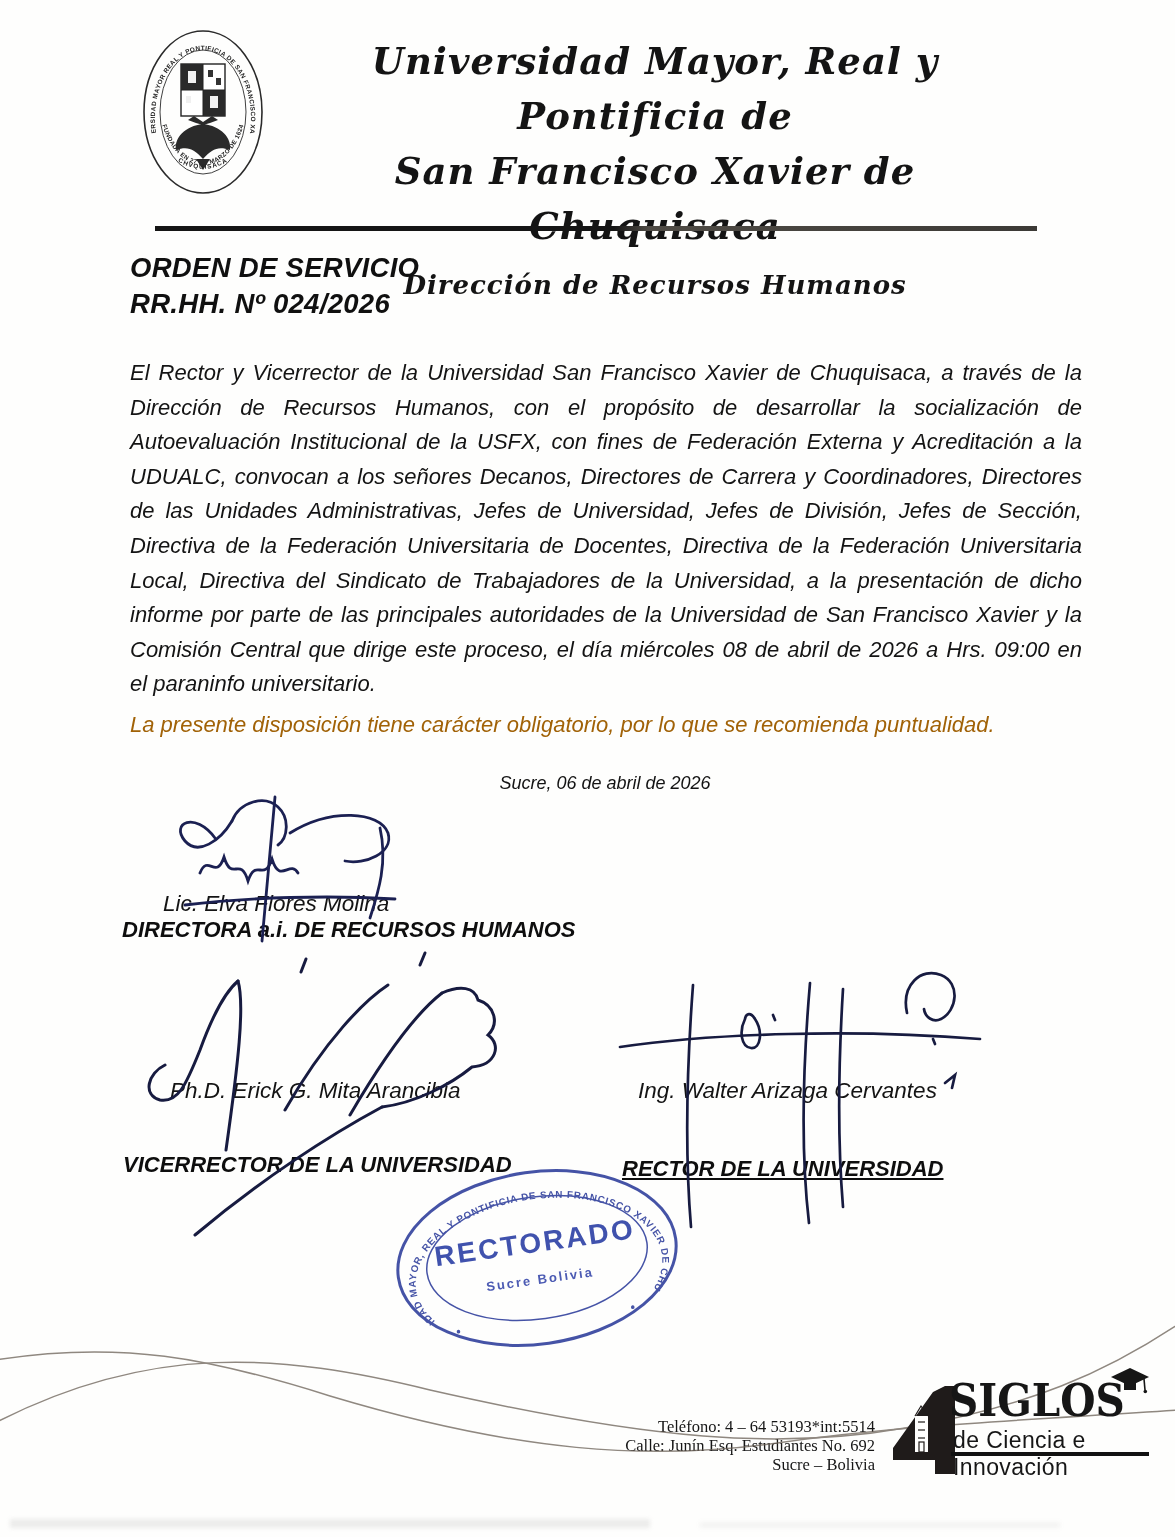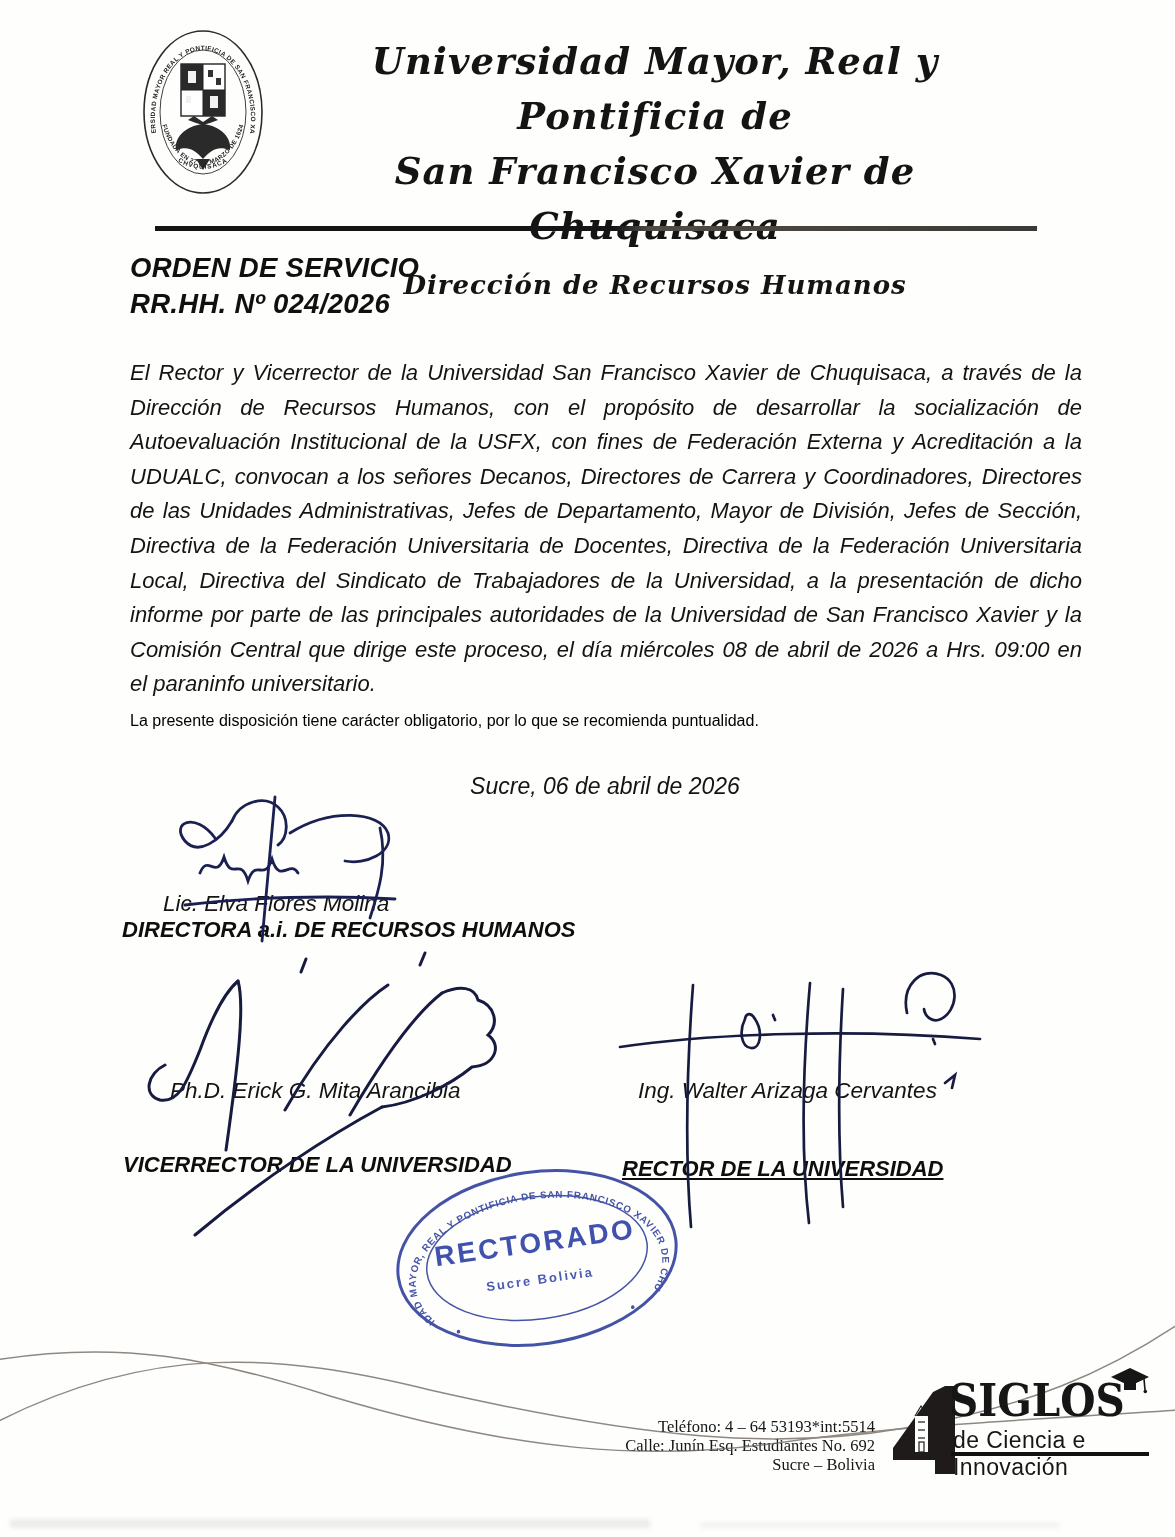--- a/index.html
+++ b/index.html
@@ -19,22 +19,22 @@
 
   
   .doc-title{left:130px;top:250px;width:950px;text-align:left;font-weight:bold;font-style:italic;
              font-size:27.5px;line-height:36px;color:#101010;letter-spacing:.3px;}
 
   
   .body-block{left:130px;top:356px;width:952px;font-style:italic;font-size:22px;
               line-height:34.6px;color:#141414;}
   .jline{text-align:justify;text-align-last:justify;}
   .lline{text-align:left;}
-  .par2{left:130px;top:712px;width:952px;font-size:16px;color:#000000;}
-  .date-line{left:130px;top:773px;width:950px;text-align:center;font-style:italic;font-size:23px;color:#141414;}
+  .par2{left:130px;top:712px;width:952px;font-style:italic;font-size:22px;color:#a16207;}
+  .date-line{left:130px;top:773px;width:950px;text-align:center;font-style:italic;font-size:18px;color:#141414;}
 
   
   .sig-svg{pointer-events:none;z-index:5;}
   .sig-name{font-style:italic;font-size:22.5px;color:#141414;z-index:4;}
   .sig-title{font-style:italic;font-weight:bold;font-size:22px;color:#0e0e0e;z-index:4;}
 
   
   .stamp{left:372px;top:1156px;width:330px;height:205px;z-index:2;opacity:.93;}
 
   
@@ -108,21 +108,21 @@
   <div class="abs doc-title">
     <div>ORDEN DE SERVICIO</div>
     <div>RR.HH. Nº 024/2026</div>
   </div>
 
   <div class="abs body-block">
     <div class="jline">El Rector y Vicerrector de la Universidad San Francisco Xavier de Chuquisaca, a través de la</div>
     <div class="jline">Dirección de Recursos Humanos, con el propósito de desarrollar la socialización de</div>
     <div class="jline">Autoevaluación Institucional de la USFX, con fines de Federación Externa y Acreditación a la</div>
     <div class="jline">UDUALC, convocan a los señores Decanos, Directores de Carrera y Coordinadores, Directores</div>
-    <div class="jline">de las Unidades Administrativas, Jefes de Departamento, Mayor de División, Jefes de Sección,</div>
+    <div class="jline">de las Unidades Administrativas, Jefes de Universidad, Jefes de División, Jefes de Sección,</div>
     <div class="jline">Directiva de la Federación Universitaria de Docentes, Directiva de la Federación Universitaria</div>
     <div class="jline">Local, Directiva del Sindicato de Trabajadores de la Universidad, a la presentación de dicho</div>
     <div class="jline">informe por parte de las principales autoridades de la Universidad de San Francisco Xavier y la</div>
     <div class="jline">Comisión Central que dirige este proceso, el día miércoles 08 de abril de 2026 a Hrs. 09:00 en</div>
     <div class="lline">el paraninfo universitario.</div>
   </div>
 
   <div class="abs par2">La presente disposición tiene carácter obligatorio, por lo que se recomienda puntualidad.</div>
 
   <div class="abs date-line">Sucre, 06 de abril de 2026</div>

